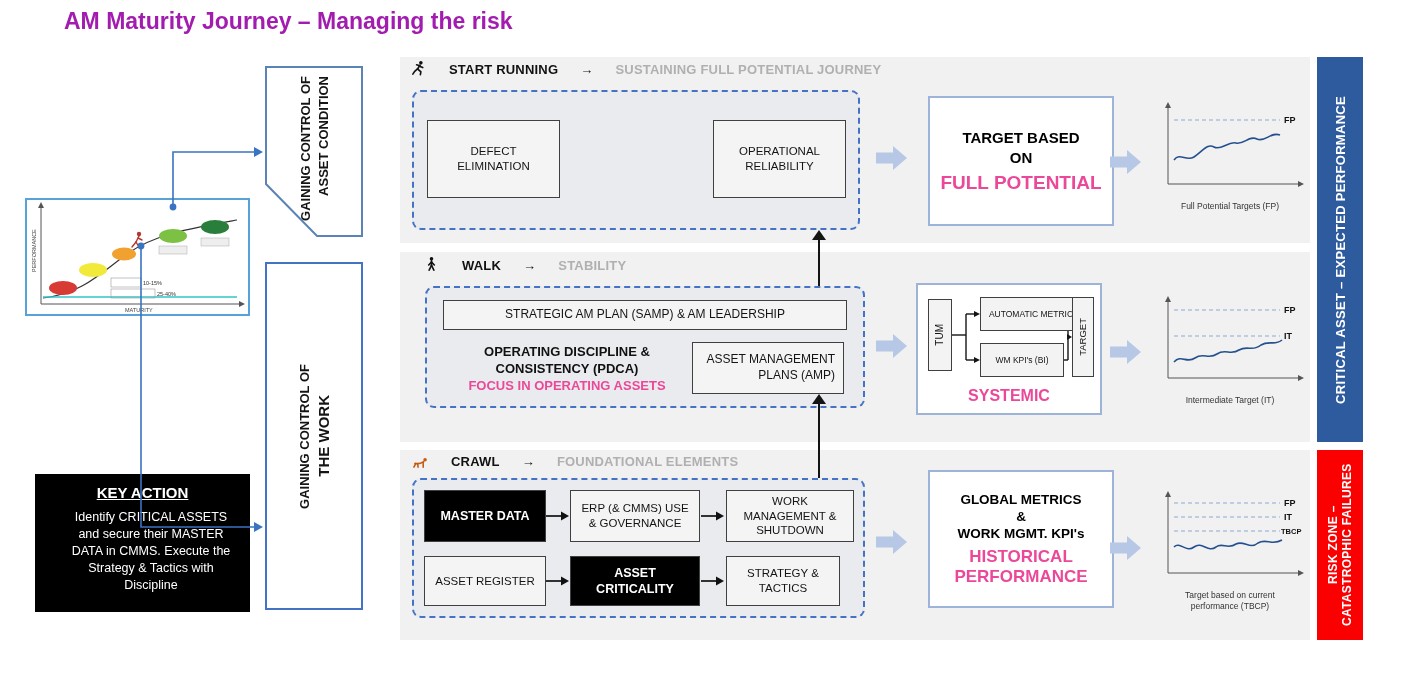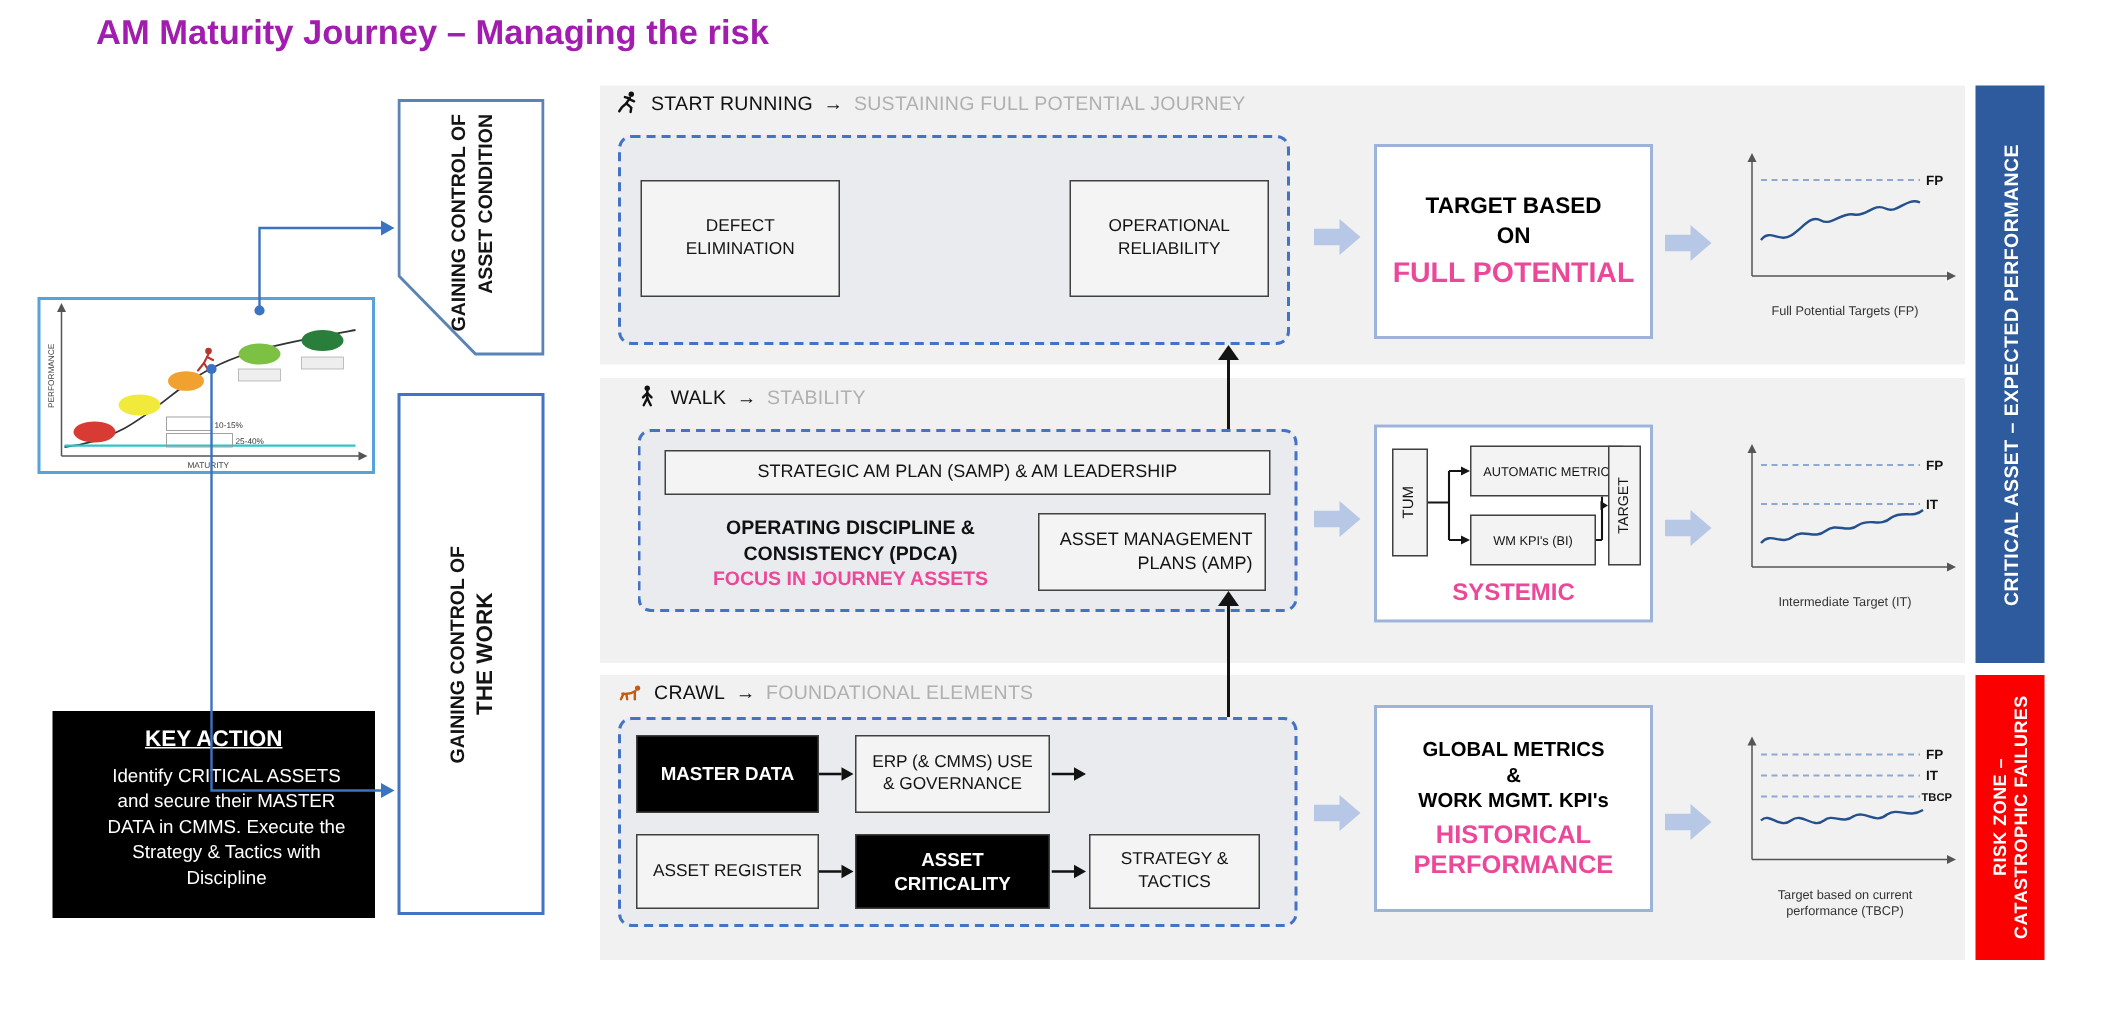--- a/index.html
+++ b/index.html
@@ -1,26 +1,26 @@
 <!DOCTYPE html>
 <html><head>
 <meta charset="utf-8">
 <style>
   * { box-sizing: border-box; margin: 0; padding: 0; }
   body { background: #fff; font-family: "Liberation Sans", sans-serif; }
   .canvas { position: relative; width: 1417px; height: 688px; background: #fff; overflow: hidden; }
   .abs { position: absolute; }
   .title { position: absolute; left: 64px; top: 8px; font-size: 23px; font-weight: bold; color: #a21caf; }
   .band { position: absolute; left: 400px; width: 910px; background: #f1f1f2; }
-  .hdr { position: absolute; display: flex; align-items: center; gap: 7px; font-size: 13px; font-weight: normal; color: #111; letter-spacing: .2px; white-space: nowrap; }
+  .hdr { position: absolute; display: flex; align-items: flex-end; gap: 22px; font-size: 13px; font-weight: bold; color: #111; letter-spacing: .2px; white-space: nowrap; }
   .hdr .sub { color: #b0b0b0; }
   .dashed { position: absolute; border: 2px dashed #4472c4; border-radius: 9px; background: #e9ebee; }
   .node { position: absolute; background: #f4f4f5; border: 1.5px solid #404040; display: flex; align-items: center; justify-content: center; text-align: center; font-size: 11.5px; color: #141414; padding: 3px 8px; line-height: 1.3; }
   .node.dark { background: #000; color: #fff; font-weight: bold; font-size: 12.5px; }
-  .outcome { position: absolute; background: #fff; border: 2px solid #9db4d8; display: flex; flex-direction: column; align-items: center; justify-content: center; text-align: center; gap: 5px; }
+  .outcome { position: absolute; background: #fff; border: 2px solid #9db4d8; display: flex; flex-direction: column; align-items: center; justify-content: center; text-align: center; gap: 5px; margin-left: 12px; }
   .vtext { writing-mode: vertical-rl; transform: rotate(180deg); }
   .gray { color: #ec4899; }
   .graph { position: absolute; width: 160px; }
   .gcaption { font-size: 8.5px; color: #333; text-align: center; width: 118px; margin: 1px auto 0; line-height: 1.25; }
   .axis { stroke: #555; stroke-width: 1; }
   .axishead { fill: #555; }
   .dash { stroke: #8fa8d2; stroke-width: 1.2; stroke-dasharray: 4 3; }
   .wave { stroke: #24508e; stroke-width: 1.6; fill: none; }
   .glabel { font-size: 9px; font-weight: bold; fill: #111; }
   .banner { position: absolute; left: 1317px; width: 46px; display: flex; align-items: center; justify-content: center; }
@@ -158,21 +158,21 @@
     </svg>
     <span>WALK</span>
     <span>→</span>
     <span class="sub">STABILITY</span>
   </div>
 
   <div class="dashed" style="left:425px; top:286px; width:440px; height:122px;"></div>
   <div class="node" style="left:443px; top:300px; width:404px; height:30px; font-size:12px;">STRATEGIC AM PLAN (SAMP) &amp; AM LEADERSHIP</div>
   <div class="abs" style="left:443px; top:344px; width:248px; text-align:center;">
     <div style="font-size:13px; font-weight:bold; color:#111; line-height:1.3;">OPERATING DISCIPLINE &amp; CONSISTENCY (PDCA)</div>
-    <div class="gray" style="font-size:13px; font-weight:bold; line-height:1.3;">FOCUS IN JOURNEY ASSETS</div>
+    <div class="gray" style="font-size:13px; font-weight:bold; line-height:1.3;">FOCUS IN OPERATING ASSETS</div>
   </div>
   <div class="node" style="left:692px; top:342px; width:152px; height:52px; font-size:12px;text-align:right;">ASSET MANAGEMENT PLANS (AMP)</div>
 
   <svg class="abs" style="left:876px; top:332px;" width="32" height="28" viewBox="0 0 32 28">
     <polygon points="0,8.5 17,8.5 17,2 31,14 17,26 17,19.5 0,19.5" fill="#b7c7e6"></polygon>
   </svg>
 
   <div class="abs" style="left:916px; top:283px; width:186px; height:132px; background:#fff; border:2px solid #9db4d8;">
     <svg class="abs" style="left:0; top:0;" width="186" height="104" viewBox="0 0 186 104">
       <g stroke="#141414" stroke-width="1.4">
@@ -238,20 +238,21 @@
   <div class="node dark" style="left:424px; top:490px; width:122px; height:52px;">MASTER DATA</div>
   <svg class="abs" style="left:546px; top:510px;" width="24" height="12" viewBox="0 0 24 12">
     <line x1="0" y1="6" x2="15" y2="6" stroke="#111" stroke-width="1.7"></line>
       <polygon points="15,1.5 23,6 15,10.5" fill="#111"></polygon>
   </svg>
   <div class="node" style="left:570px; top:490px; width:130px; height:52px;">ERP (&amp; CMMS) USE &amp; GOVERNANCE</div>
   <svg class="abs" style="left:701px; top:510px;" width="24" height="12" viewBox="0 0 24 12">
     <line x1="0" y1="6" x2="15" y2="6" stroke="#111" stroke-width="1.7"></line>
       <polygon points="15,1.5 23,6 15,10.5" fill="#111"></polygon>
   </svg>
+  <div class="node" style="left:726px; top:490px; width:128px; height:52px;">WORK MANAGEMENT &amp; SHUTDOWN</div>
 
   <div class="node" style="left:424px; top:556px; width:122px; height:50px;">ASSET REGISTER</div>
   <svg class="abs" style="left:546px; top:575px;" width="24" height="12" viewBox="0 0 24 12">
     <line x1="0" y1="6" x2="15" y2="6" stroke="#111" stroke-width="1.7"></line>
       <polygon points="15,1.5 23,6 15,10.5" fill="#111"></polygon>
   </svg>
   <div class="node dark" style="left:570px; top:556px; width:130px; height:50px;">ASSET CRITICALITY</div>
   <svg class="abs" style="left:701px; top:575px;" width="24" height="12" viewBox="0 0 24 12">
     <line x1="0" y1="6" x2="15" y2="6" stroke="#111" stroke-width="1.7"></line>
       <polygon points="15,1.5 23,6 15,10.5" fill="#111"></polygon>

